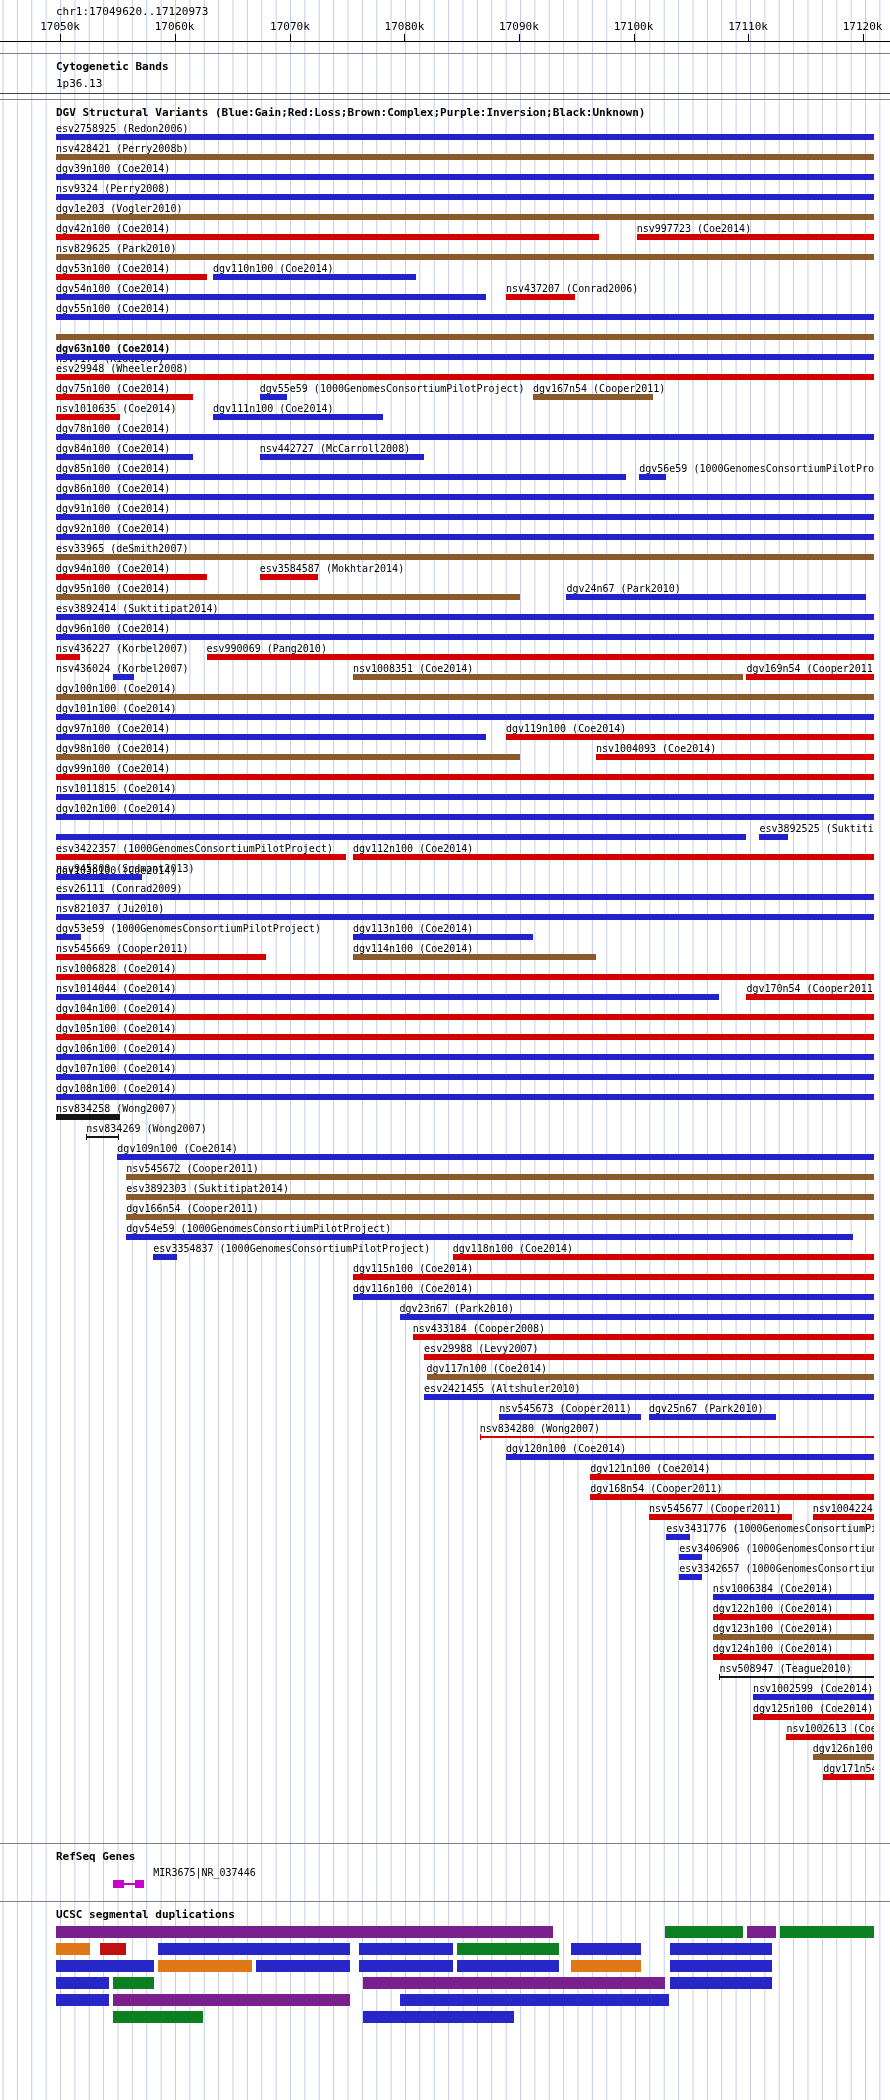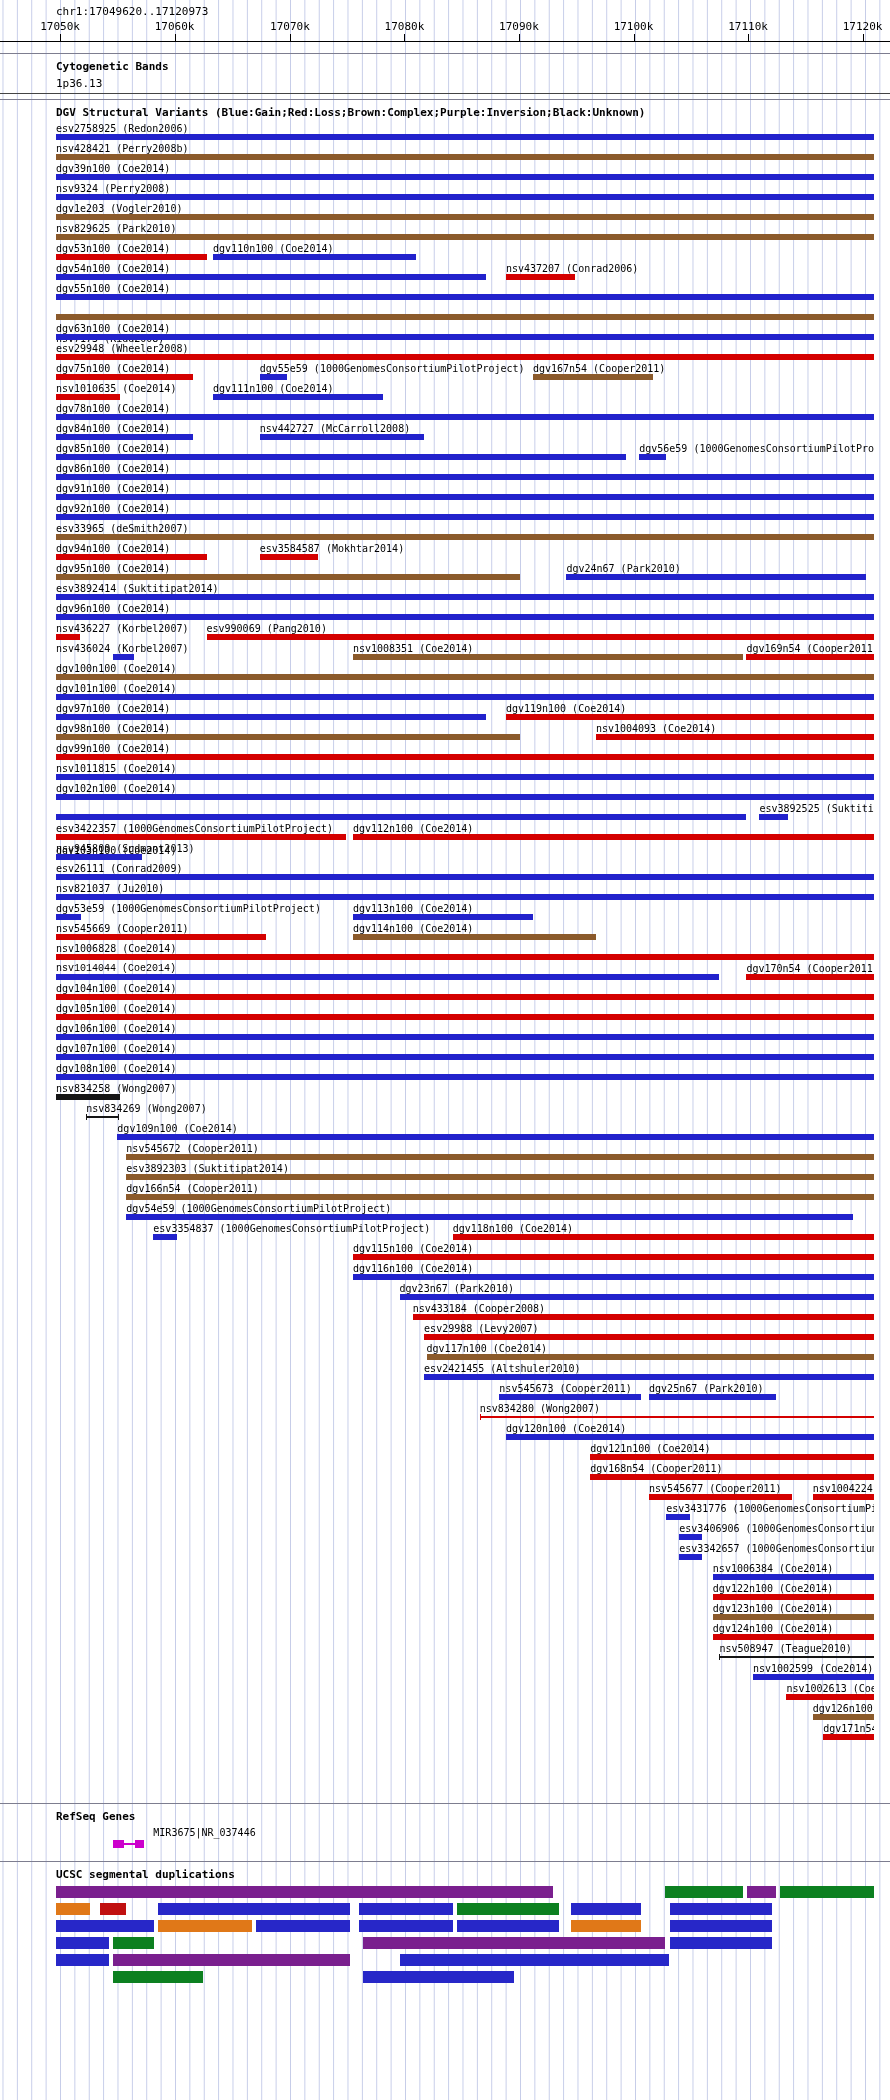--- a/index.html
+++ b/index.html
@@ -82,20 +82,26 @@
       </div>
       <div class="vrow">
         <div class="vbar" style="left: 0%; width: 100%; background: rgb(34, 34, 204);"></div>
         <div class="vlabel" style="left: 0%;">nsv9324 (Perry2008)</div>
       </div>
       <div class="vrow">
         <div class="vbar" style="left: 0%; width: 100%; background: rgb(139, 90, 43);"></div>
         <div class="vlabel" style="left: 0%;">dgv1e203 (Vogler2010)</div>
       </div>
       <div class="vrow">
+        <div class="vbar" style="left: 0%; width: 66.4%; background: rgb(212, 0, 0);"></div>
+        <div class="vlabel" style="left: 0%;">dgv42n100 (Coe2014)</div>
+        <div class="vbar" style="left: 71%; width: 29%; background: rgb(212, 0, 0);"></div>
+        <div class="vlabel" style="left: 71%;">nsv997723 (Coe2014)</div>
+      </div>
+      <div class="vrow">
         <div class="vbar" style="left: 0%; width: 100%; background: rgb(139, 90, 43);"></div>
         <div class="vlabel" style="left: 0%;">nsv829625 (Park2010)</div>
       </div>
       <div class="vrow">
         <div class="vbar" style="left: 0%; width: 18.4%; background: rgb(212, 0, 0);"></div>
         <div class="vlabel" style="left: 0%;">dgv53n100 (Coe2014)</div>
         <div class="vbar" style="left: 19.2%; width: 24.8%; background: rgb(34, 34, 204);"></div>
         <div class="vlabel" style="left: 19.2%;">dgv110n100 (Coe2014)</div>
       </div>
       <div class="vrow">
@@ -107,21 +113,21 @@
       <div class="vrow">
         <div class="vbar" style="left: 0%; width: 100%; background: rgb(34, 34, 204);"></div>
         <div class="vlabel" style="left: 0%;">dgv55n100 (Coe2014)</div>
       </div>
       <div class="vrow">
         <div class="vbar" style="left: 0%; width: 100%; background: rgb(139, 90, 43);"></div>
         <div class="vlabel" style="left: 0%; margin-top: 30px;">nsv7173 (Kidd2008)</div>
       </div>
       <div class="vrow">
         <div class="vbar" style="left: 0%; width: 100%; background: rgb(34, 34, 204);"></div>
-        <div class="vlabel" style="left: 0%;">dgv63n100 (Coe2014)</div>
+        <div class="vlabel" style="left: 0%; font-weight: bold;">dgv63n100 (Coe2014)</div>
       </div>
       <div class="vrow">
         <div class="vbar" style="left: 0%; width: 100%; background: rgb(212, 0, 0);"></div>
         <div class="vlabel" style="left: 0%;">esv29948 (Wheeler2008)</div>
       </div>
       <div class="vrow">
         <div class="vbar" style="left: 0%; width: 16.8%; background: rgb(212, 0, 0);"></div>
         <div class="vlabel" style="left: 0%;">dgv75n100 (Coe2014)</div>
         <div class="vbar" style="left: 24.9%; width: 3.3%; background: rgb(34, 34, 204);"></div>
         <div class="vlabel" style="left: 24.9%;">dgv55e59 (1000GenomesConsortiumPilotProject)</div>
@@ -267,21 +273,21 @@
         <div class="vlabel" style="left: 0%;">nsv545669 (Cooper2011)</div>
         <div class="vbar" style="left: 36.3%; width: 29.7%; background: rgb(139, 90, 43);"></div>
         <div class="vlabel" style="left: 36.3%;">dgv114n100 (Coe2014)</div>
       </div>
       <div class="vrow">
         <div class="vbar" style="left: 0%; width: 100%; background: rgb(212, 0, 0);"></div>
         <div class="vlabel" style="left: 0%;">nsv1006828 (Coe2014)</div>
       </div>
       <div class="vrow">
         <div class="vbar" style="left: 0%; width: 81%; background: rgb(34, 34, 204);"></div>
-        <div class="vlabel" style="left: 0%; font-family: Liberation Mono, monospace;">nsv1014044 (Coe2014)</div>
+        <div class="vlabel" style="left: 0%;">nsv1014044 (Coe2014)</div>
         <div class="vbar" style="left: 84.4%; width: 15.6%; background: rgb(212, 0, 0);"></div>
         <div class="vlabel" style="left: 84.4%;">dgv170n54 (Cooper2011)</div>
       </div>
       <div class="vrow">
         <div class="vbar" style="left: 0%; width: 100%; background: rgb(212, 0, 0);"></div>
         <div class="vlabel" style="left: 0%;">dgv104n100 (Coe2014)</div>
       </div>
       <div class="vrow">
         <div class="vbar" style="left: 0%; width: 100%; background: rgb(212, 0, 0);"></div>
         <div class="vlabel" style="left: 0%;">dgv105n100 (Coe2014)</div>
@@ -416,20 +422,24 @@
         <div class="vbar" style="left: 80.3%; width: 19.7%; background: rgb(212, 0, 0);"></div>
         <div class="vlabel" style="left: 80.3%;">dgv124n100 (Coe2014)</div>
       </div>
       <div class="vrow">
         <div class="vbar" style="left: 81.1%; width: 18.9%; background: linear-gradient(transparent 2px, rgb(21, 21, 21) 2px, rgb(21, 21, 21) 4px, transparent 4px); border-left: 1px solid rgb(21, 21, 21); border-right: 1px solid rgb(21, 21, 21);"></div>
         <div class="vlabel" style="left: 81.1%;">nsv508947 (Teague2010)</div>
       </div>
       <div class="vrow">
         <div class="vbar" style="left: 85.2%; width: 14.8%; background: rgb(34, 34, 204);"></div>
         <div class="vlabel" style="left: 85.2%;">nsv1002599 (Coe2014)</div>
+      </div>
+      <div class="vrow">
+        <div class="vbar" style="left: 85.2%; width: 14.8%; background: rgb(212, 0, 0);"></div>
+        <div class="vlabel" style="left: 85.2%;">dgv125n100 (Coe2014)</div>
       </div>
       <div class="vrow">
         <div class="vbar" style="left: 89.3%; width: 10.7%; background: rgb(212, 0, 0);"></div>
         <div class="vlabel" style="left: 89.3%;">nsv1002613 (Coe2014)</div>
       </div>
       <div class="vrow">
         <div class="vbar" style="left: 92.5%; width: 7.5%; background: rgb(139, 90, 43);"></div>
         <div class="vlabel" style="left: 92.5%;">dgv126n100</div>
       </div>
       <div class="vrow">

